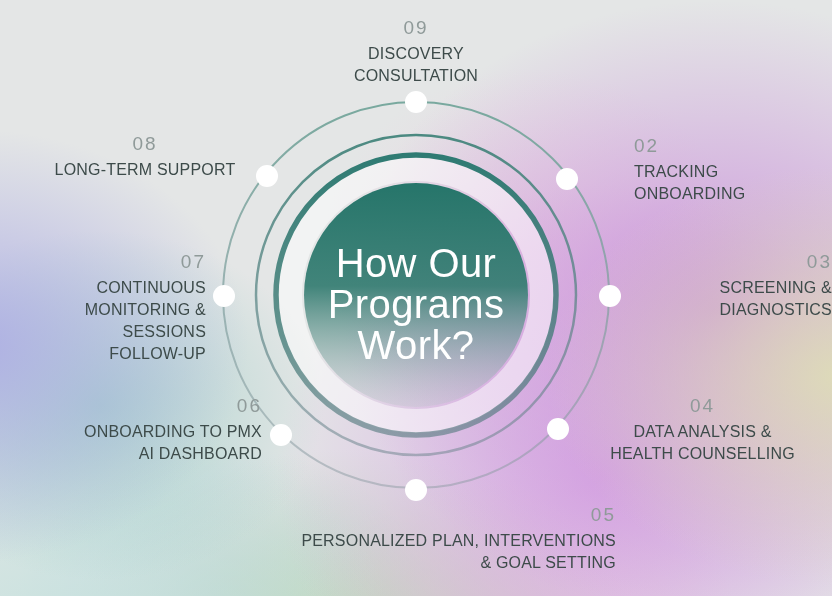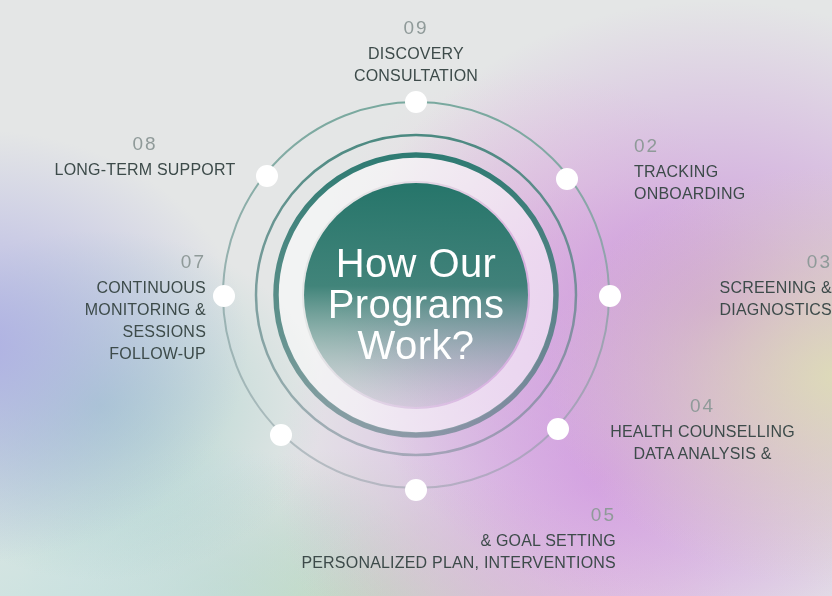--- a/index.html
+++ b/index.html
@@ -104,30 +104,35 @@
   </div>
 
   <div class="step s3">
     <div class="num">03</div>
     <div class="line">SCREENING &amp;</div>
     <div class="line">DIAGNOSTICS</div>
   </div>
 
   <div class="step s4">
     <div class="num">04</div>
+    <div class="line">DATA ANALYSIS &amp;</div>
     <div class="line">HEALTH COUNSELLING</div>
-    <div class="line">DATA ANALYSIS &amp;</div>
   </div>
 
   <div class="step s5">
     <div class="num">05</div>
+    <div class="line">PERSONALIZED PLAN, INTERVENTIONS</div>
     <div class="line">&amp; GOAL SETTING</div>
-    <div class="line">PERSONALIZED PLAN, INTERVENTIONS</div>
   </div>
 
+  <div class="step s6">
+    <div class="num">06</div>
+    <div class="line">ONBOARDING TO PMX</div>
+    <div class="line">AI DASHBOARD</div>
+  </div>
 
   <div class="step s7">
     <div class="num">07</div>
     <div class="line">CONTINUOUS</div>
     <div class="line">MONITORING &amp;</div>
     <div class="line">SESSIONS</div>
     <div class="line">FOLLOW-UP</div>
   </div>
 
   <div class="step s8">

